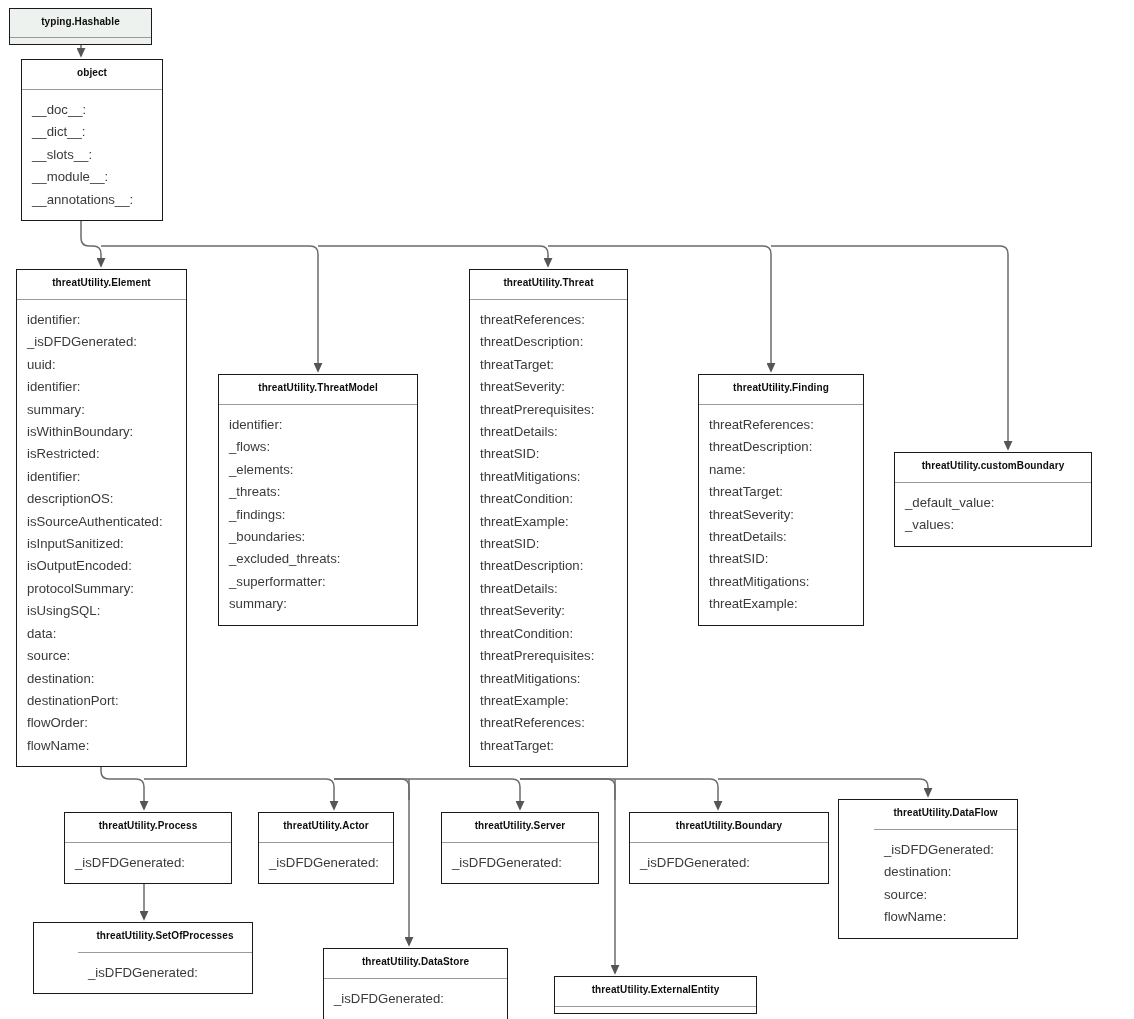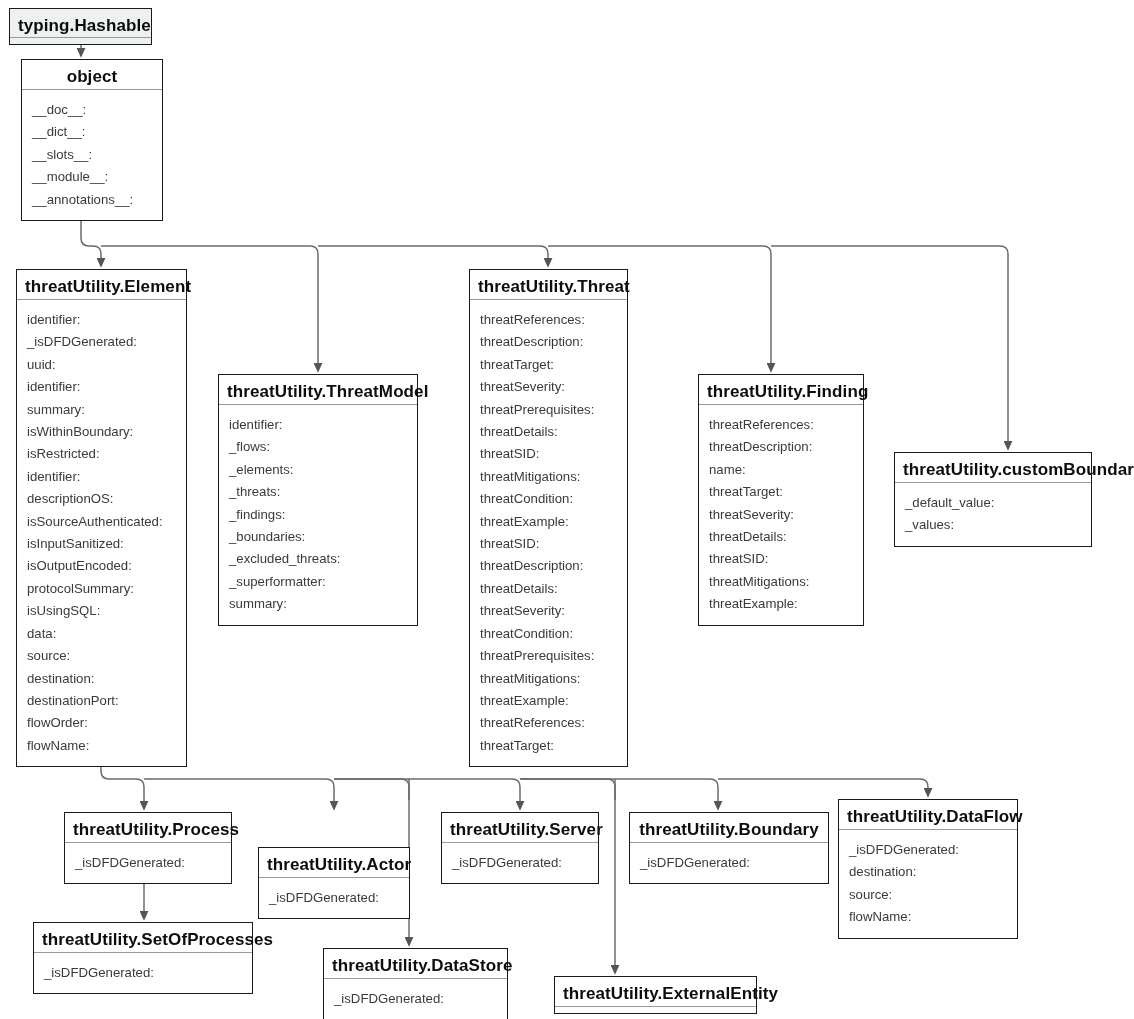--- a/index.html
+++ b/index.html
@@ -16,21 +16,21 @@
     box-sizing:border-box;
     border:1.6px solid #1a1a1a;
     background:#ffffff;
     z-index:2;
   }
   .uml-class.tinted{background:#eef2ee;}
 
   .uml-header{
     text-align:center;
     font-weight:bold;
-    font-size:17px;
+    font-size:10px;
     color:#0d0d0d;
     letter-spacing:.1px;
     padding:7px 8px 7px 8px;
     box-sizing:border-box;
     line-height:1.15;
     white-space:nowrap;
   }
   .uml-sep{
     height:0;
     border-top:1.1px solid #9a9a9a;
@@ -205,52 +205,52 @@
           <div class="uml-attr">_values:</div>
         </div>
       </div>
       <div class="uml-class" style="left: 64px; top: 812px; width: 168px;">
         <div class="uml-header" style="height: 29px;">threatUtility.Process</div>
         <div class="uml-sep"></div>
         <div class="uml-attrs">
           <div class="uml-attr">_isDFDGenerated:</div>
         </div>
       </div>
-      <div class="uml-class" style="left: 258px; top: 847px; width: 152px;">
+      <div class="uml-class" style="left: 258px; top: 812px; width: 136px;">
         <div class="uml-header" style="height: 29px;">threatUtility.Actor</div>
         <div class="uml-sep"></div>
         <div class="uml-attrs">
           <div class="uml-attr">_isDFDGenerated:</div>
         </div>
       </div>
       <div class="uml-class" style="left: 441px; top: 812px; width: 158px;">
         <div class="uml-header" style="height: 29px;">threatUtility.Server</div>
         <div class="uml-sep"></div>
         <div class="uml-attrs">
           <div class="uml-attr">_isDFDGenerated:</div>
         </div>
       </div>
       <div class="uml-class" style="left: 629px; top: 812px; width: 200px;">
         <div class="uml-header" style="height: 29px;">threatUtility.Boundary</div>
         <div class="uml-sep"></div>
         <div class="uml-attrs">
           <div class="uml-attr">_isDFDGenerated:</div>
         </div>
       </div>
-      <div class="uml-class" style="left: 838px; top: 799px; width: 180px;">
+      <div class="uml-class" style="left: 838px; top: 799px; width: 180px; padding-left: 35px;">
         <div class="uml-header" style="height: 29px;">threatUtility.DataFlow</div>
         <div class="uml-sep"></div>
         <div class="uml-attrs">
           <div class="uml-attr">_isDFDGenerated:</div>
           <div class="uml-attr">destination:</div>
           <div class="uml-attr">source:</div>
           <div class="uml-attr">flowName:</div>
         </div>
       </div>
-      <div class="uml-class" style="left: 33px; top: 922px; width: 220px;">
+      <div class="uml-class" style="left: 33px; top: 922px; width: 220px; padding-left: 44px;">
         <div class="uml-header" style="height: 29px;">threatUtility.SetOfProcesses</div>
         <div class="uml-sep"></div>
         <div class="uml-attrs">
           <div class="uml-attr">_isDFDGenerated:</div>
         </div>
       </div>
       <div class="uml-class" style="left: 323px; top: 948px; width: 185px;">
         <div class="uml-header" style="height: 29px;">threatUtility.DataStore</div>
         <div class="uml-sep"></div>
         <div class="uml-attrs">

